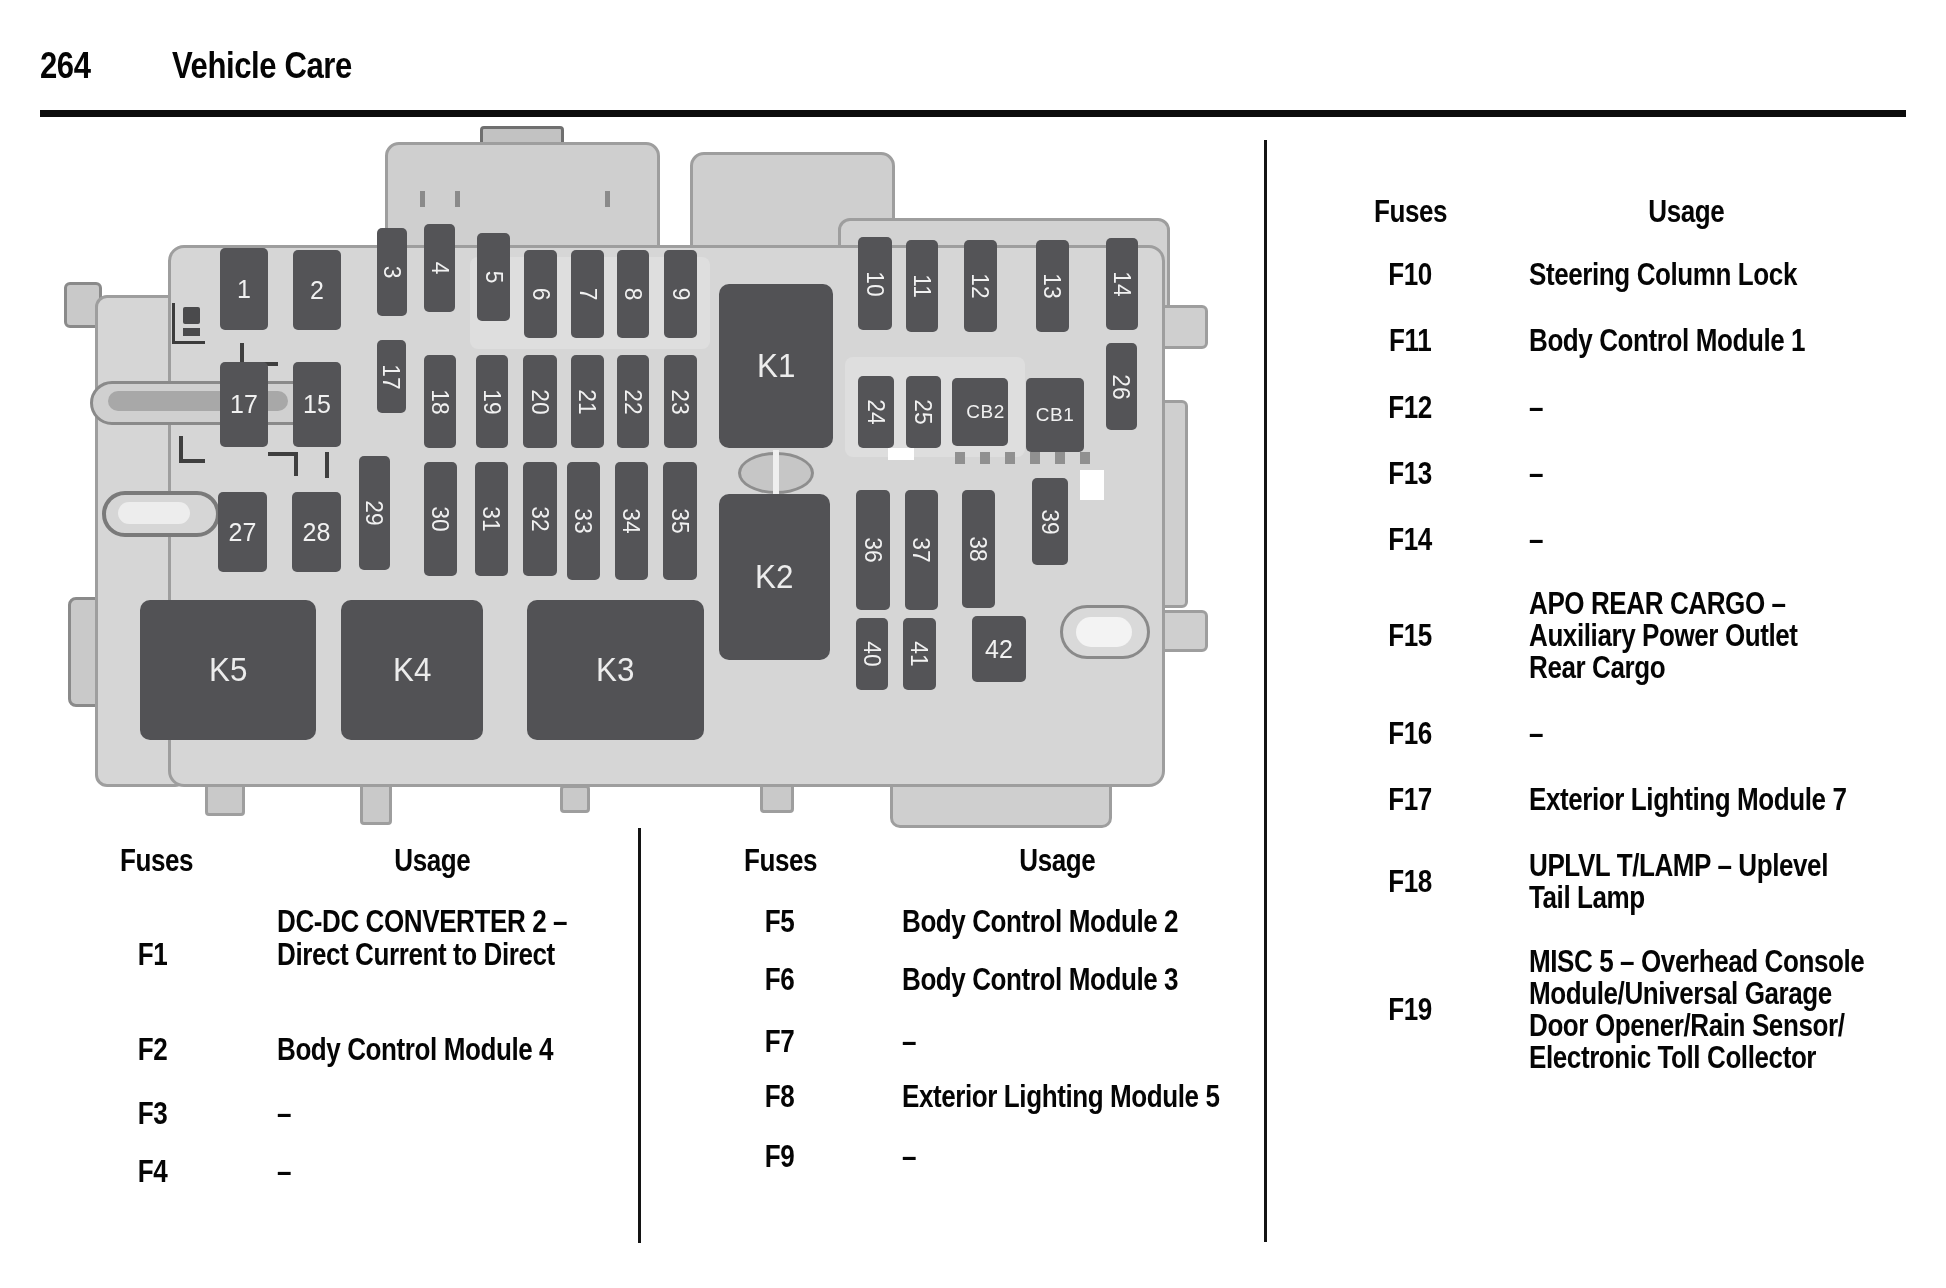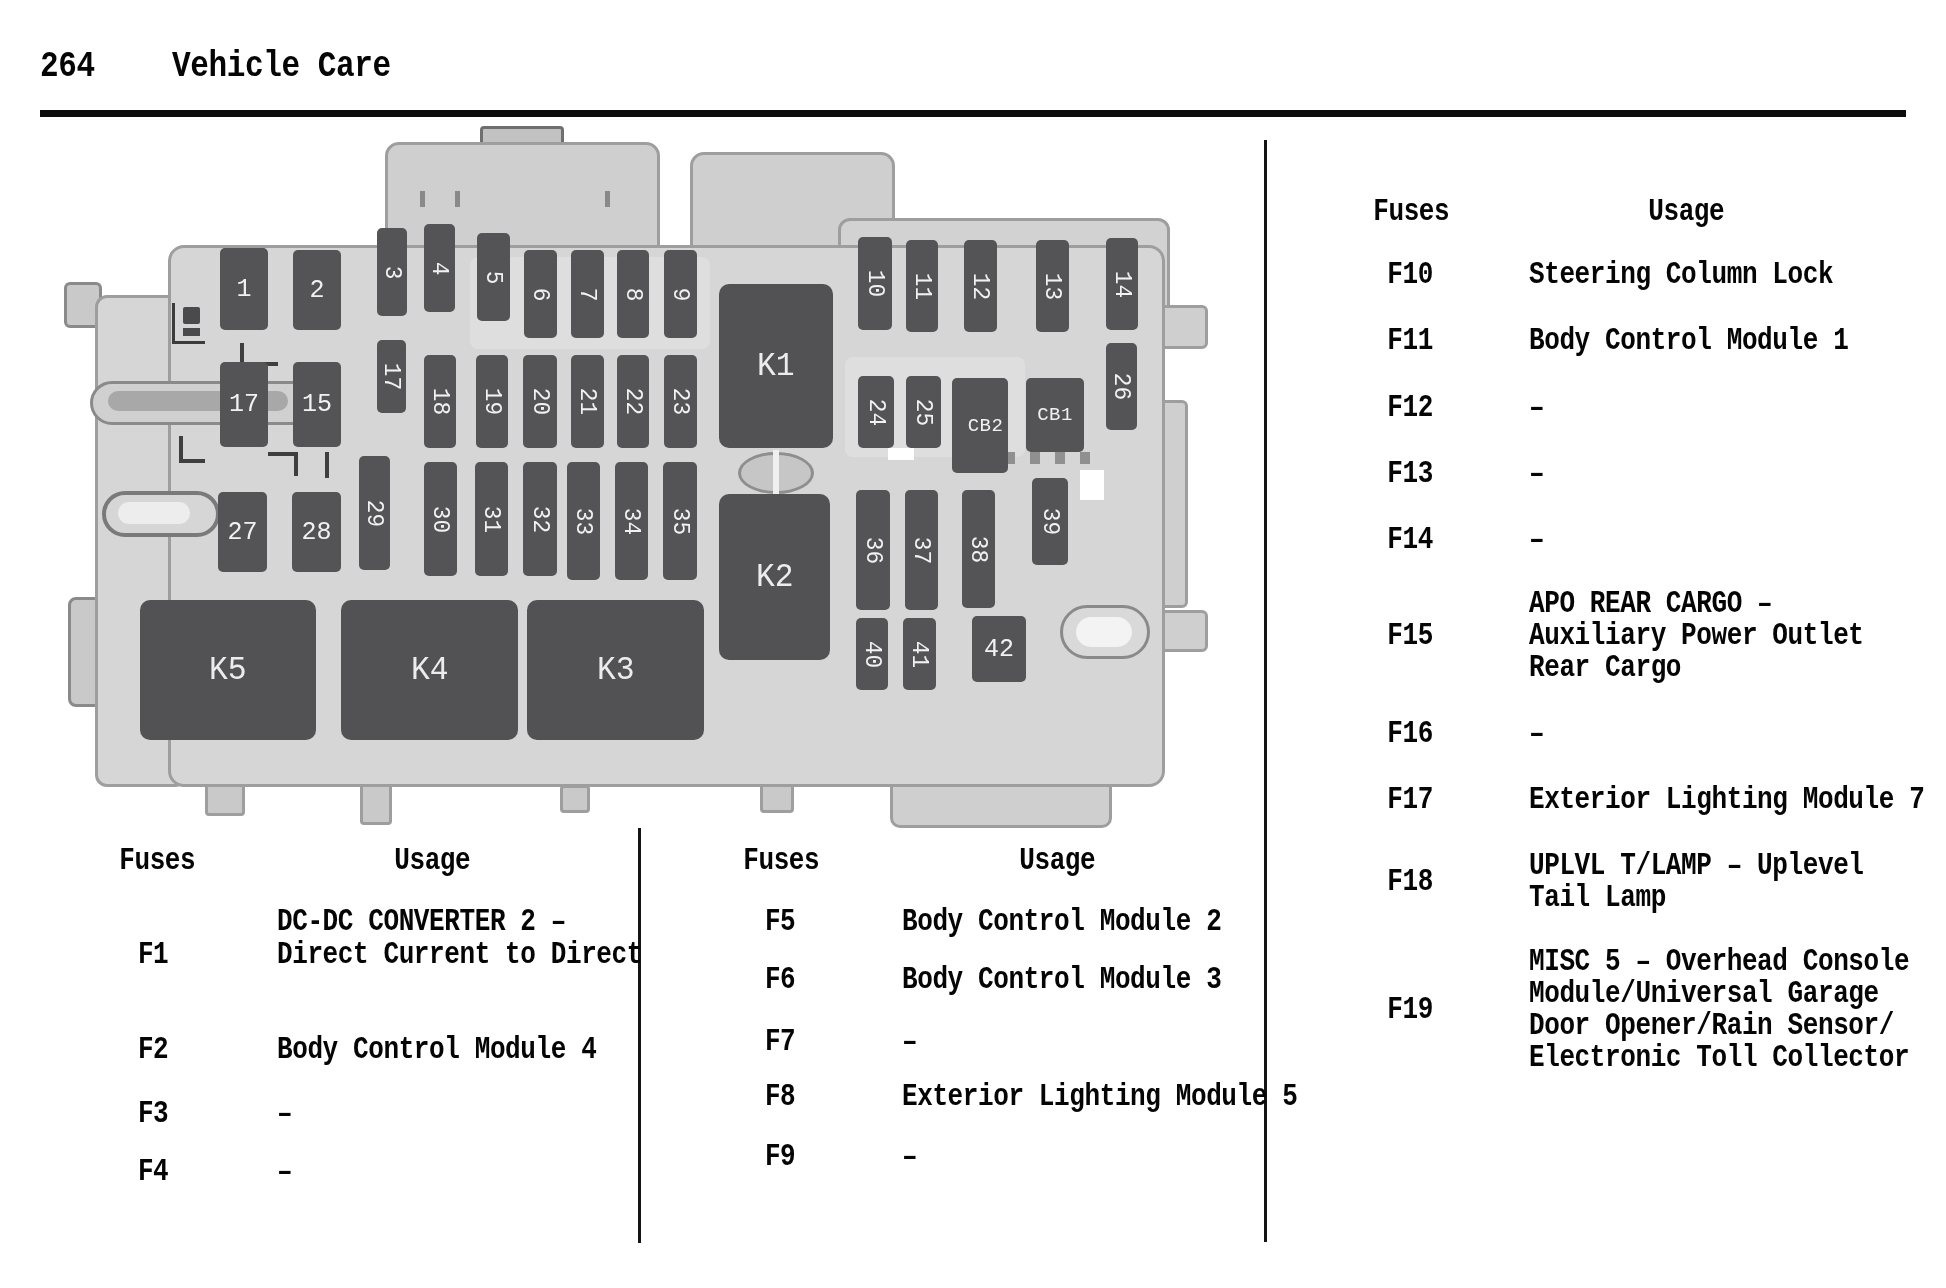--- a/index.html
+++ b/index.html
@@ -1,17 +1,17 @@
 <!DOCTYPE html>
 <html><head>
 <meta charset="utf-8">
 <style>
   html,body{margin:0;padding:0;background:#ffffff;}
   #root{position:relative;width:1946px;height:1288px;background:#fff;overflow:hidden;
-        font-family:Liberation Mono, monospace;color:#000;}
+        font-family:Liberation Sans, sans-serif;color:#000;}
   .abs{position:absolute;}
   
   .t{position:absolute;font-weight:700;font-size:31px;line-height:36px;white-space:nowrap;color:#050505;}
   .ctr{text-align:center;}
   .cxl{display:inline-block;transform:scaleX(.84);transform-origin:0 50%;letter-spacing:-.5px;}
   .cxc{display:inline-block;transform:scaleX(.84);transform-origin:50% 50%;letter-spacing:-.5px;}
   .hdr{font-size:37px;line-height:40px;}
   .rule{position:absolute;background:#0c0c0c;}
   .divider{position:absolute;background:#141414;width:3px;}
   
@@ -213,36 +213,36 @@
         </div>
         <div class="fuse v" style="left: 796px; top: 503px; width: 32px; height: 72px;">
           <span>40</span>
         </div>
         <div class="fuse v" style="left: 843px; top: 503px; width: 33px; height: 72px;">
           <span>41</span>
         </div>
         <div class="fuse h" style="left: 912px; top: 501px; width: 54px; height: 66px;">
           <span>42</span>
         </div>
-        <div class="fuse cb" style="left: 892px; top: 263px; width: 56px; height: 95px; padding-left: 11px;">
+        <div class="fuse cb" style="left: 892px; top: 263px; width: 56px; height: 68px; padding-left: 11px;">
           <span>CB2</span>
         </div>
         <div class="fuse cb" style="left: 966px; top: 263px; width: 58px; height: 74px;">
           <span>CB1</span>
         </div>
         <div class="fuse k" style="left: 659px; top: 169px; width: 114px; height: 164px; align-items: center;">
           <span>K1</span>
         </div>
         <div class="fuse k" style="left: 659px; top: 379px; width: 111px; height: 166px;">
           <span>K2</span>
         </div>
         <div class="fuse k" style="left: 467px; top: 485px; width: 177px; height: 140px;">
           <span>K3</span>
         </div>
-        <div class="fuse k" style="left: 281px; top: 485px; width: 177px; height: 140px;">
+        <div class="fuse k" style="left: 281px; top: 485px; width: 142px; height: 140px;">
           <span>K4</span>
         </div>
         <div class="fuse k" style="left: 80px; top: 485px; width: 176px; height: 140px;">
           <span>K5</span>
         </div>
       </div>
   </div>
 
   <div class="divider" style="left:638px;top:828px;height:415px;"></div>
   <div class="divider" style="left:1264px;top:140px;height:1102px;"></div>

